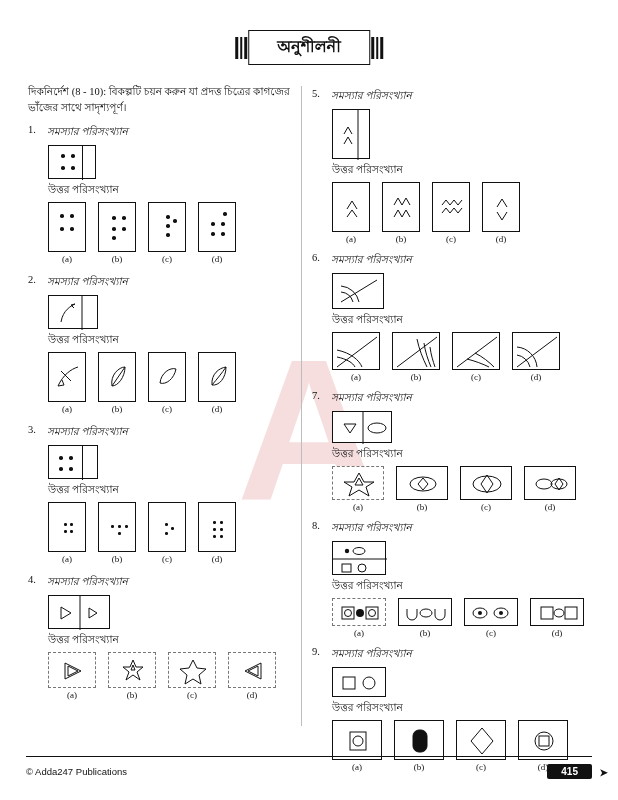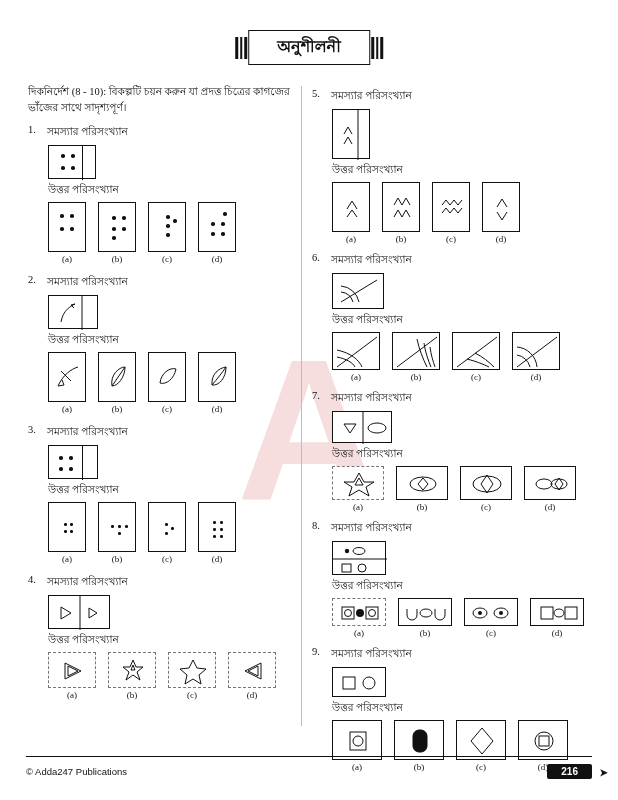--- a/index.html
+++ b/index.html
@@ -46,21 +46,21 @@
   .col-left{left:28px;width:262px;}
   .col-right{left:312px;width:278px;}
   .divider{
     position:absolute;left:301px;top:86px;width:1px;height:640px;
     background:#bdbdbd;z-index:2;
   }
 
   .qblock{position:relative;margin-bottom:4px;}
   .qhead{display:flex;align-items:flex-start;gap:6px;font-size:10.5px;}
   .qnum{width:13px;flex:none;}
-  .qlabel{flex:1;}
+  .qlabel{flex:1;font-style:italic;}
   .answer-label{font-size:10.5px;margin:3px 0 3px 20px;}
 
   
   .fig{border:1px solid #111;background:#fff;box-sizing:border-box;position:relative;}
   .fig.dashed{border:1px dashed #777;}
   .row{display:flex;gap:12px;align-items:flex-start;}
   .opt{display:flex;flex-direction:column;align-items:center;}
   .opt .lbl{font-size:9px;margin-top:2px;}
   .stem{margin-left:20px;}
   .opts{margin-left:20px;}
@@ -631,20 +631,20 @@
     </div>
 
   </div>
 
   <div class="footer">
     <div class="footer-line"></div>
     <div class="footer-inner">
       <span>© Adda247 Publications</span>
       <span class="footer-center">
         <span class="pagebadge">
-          <span>216</span>
+          <span>415</span>
           <span class="arrow">➤</span>
         </span>
       </span>
     </div>
   </div>
 
 </div>
 
 </body></html>

